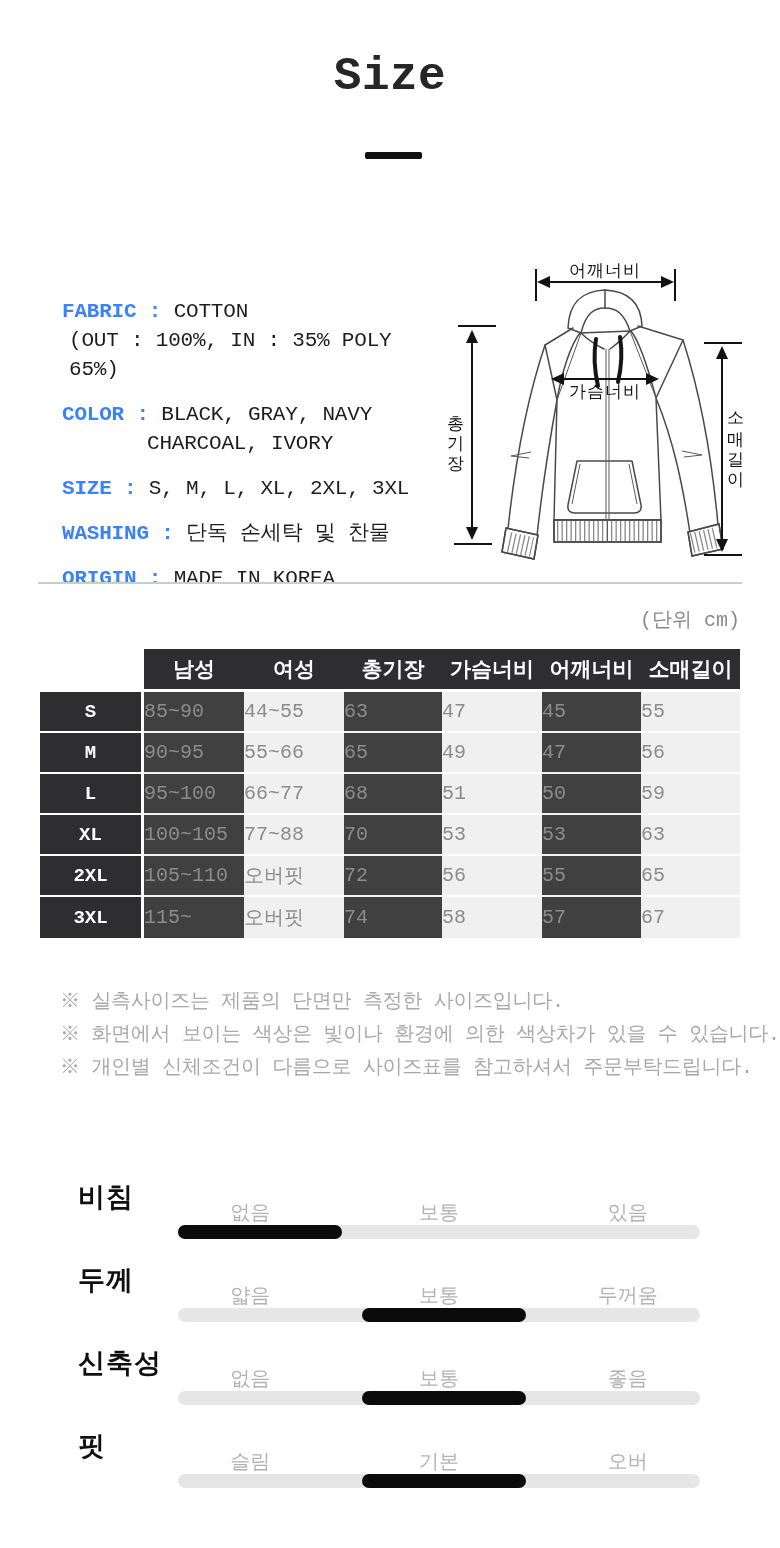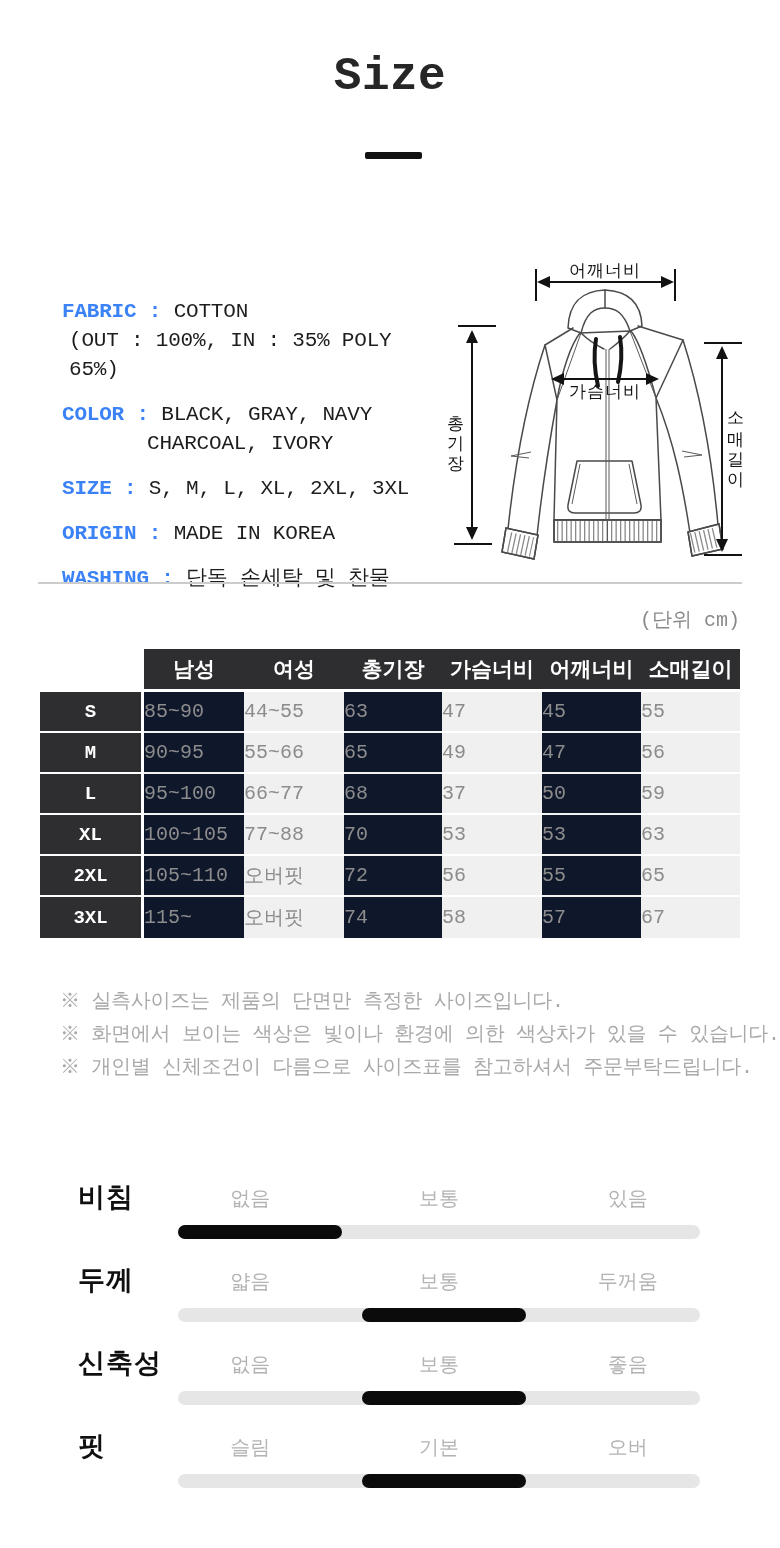--- a/index.html
+++ b/index.html
@@ -41,32 +41,32 @@
 
   
   .size-table{position:absolute;left:40px;top:640px;width:700px;border-collapse:separate;border-spacing:0;table-layout:fixed;}
   .size-table th,.size-table td{vertical-align:middle;}
   .size-table thead th{height:43px;background:var(--table-header-bg);color:#fff;font-size:21px;font-weight:700;border-bottom:3px solid #fff;}
   .size-table thead th.corner{background:transparent;border-bottom:3px solid #fff;}
   .size-table tbody th{height:41px;background:var(--table-header-bg);color:#fff;font-size:19px;font-weight:700;
                        border-bottom:2px solid #fff;border-right:3px solid #fff;}
   .size-table thead th.corner{border-right:3px solid #fff;}
   .size-table tbody td{height:41px;font-size:20px;color:var(--cell-text);}
-  .size-table tbody td.w{background:#0f172a;border-bottom:2px solid #f2f2f2;}
+  .size-table tbody td.w{background:#404040;border-bottom:2px solid #f2f2f2;}
   .size-table tbody td.g{background:var(--table-cell-alt-bg);border-bottom:2px solid #ffffff;}
   .size-table tbody tr:last-child th,
   .size-table tbody tr:last-child td{border-bottom:none;}
 
   
   .notes{position:absolute;left:60px;top:976px;font-size:20px;line-height:33px;color:var(--note-text);letter-spacing:-0.3px;}
 
   
   .attr-row{position:absolute;left:0;width:780px;height:83px;}
   .attr-label{position:absolute;left:78px;top:6px;font-size:27px;font-weight:800;color:#101010;letter-spacing:1px;}
-  .attr-options{position:absolute;left:178px;top:12px;width:522px;display:flex;gap:44px;}
+  .attr-options{position:absolute;left:178px;top:26px;width:522px;display:flex;gap:44px;}
   .attr-option{flex:1;text-align:center;font-size:20px;color:var(--option-text);}
   .attr-track{position:absolute;left:178px;top:52px;width:522px;height:14px;background:var(--slider-track);border-radius:7px;}
   .attr-fill{position:absolute;top:0;height:14px;width:31.4%;background:var(--slider-fill);border-radius:7px;}
 
   svg .outline{fill:#ffffff;stroke:#4a4a4a;stroke-width:1.5;stroke-linejoin:round;}
   svg .stroke{fill:none;stroke:#4a4a4a;stroke-width:1.5;stroke-linecap:round;}
   svg .thin{fill:none;stroke:#5a5a5a;stroke-width:1;}
   svg .rib{stroke:#8a8a8a;stroke-width:20;stroke-dasharray:1.3 3.2;fill:none;}
   svg .string{fill:none;stroke:#151515;stroke-width:4;stroke-linecap:round;}
   svg .dim{stroke:#121212;stroke-width:2;fill:none;}
@@ -86,24 +86,24 @@
       <div class="spec-sub">(OUT : 100%, IN : 35% POLY 65%)</div>
     </div>
     <div class="spec-group">
       <div><span class="spec-label">COLOR</span><span>BLACK, GRAY, NAVY</span></div>
       <div class="spec-sub2">CHARCOAL, IVORY</div>
     </div>
     <div class="spec-group">
       <div><span class="spec-label">SIZE</span><span>S, M, L, XL, 2XL, 3XL</span></div>
     </div>
     <div class="spec-group">
+      <div><span class="spec-label">WASHING</span><span>단독 손세탁 및 찬물</span></div>
+    </div>
+    <div class="spec-group">
       <div><span class="spec-label">ORIGIN</span><span>MADE IN KOREA</span></div>
-    </div>
-    <div class="spec-group">
-      <div><span class="spec-label">WASHING</span><span>단독 손세탁 및 찬물</span></div>
     </div>
   </div>
 
   <svg class="diagram-svg" viewBox="0 0 320 330" aria-hidden="true">
 
     <g>
       <path class="outline" d="M115,96 C97,150 85,214 78,280 L107,287 C112,240 119,195 127,151 Z"></path>
       <path class="outline" d="M253,91 C271,147 282,210 288,276 L260,284 C253,238 244,193 226,149 Z"></path>
     </g>
 
@@ -215,21 +215,21 @@
         <td class="w">65</td>
         <td class="g">49</td>
         <td class="w">47</td>
         <td class="g">56</td>
       </tr>
       <tr>
         <th>L</th>
         <td class="w">95~100</td>
         <td class="g">66~77</td>
         <td class="w">68</td>
-        <td class="g">37</td>
+        <td class="g">51</td>
         <td class="w">50</td>
         <td class="g">59</td>
       </tr>
       <tr>
         <th>XL</th>
         <td class="w">100~105</td>
         <td class="g">77~88</td>
         <td class="w">70</td>
         <td class="g">53</td>
         <td class="w">53</td>

